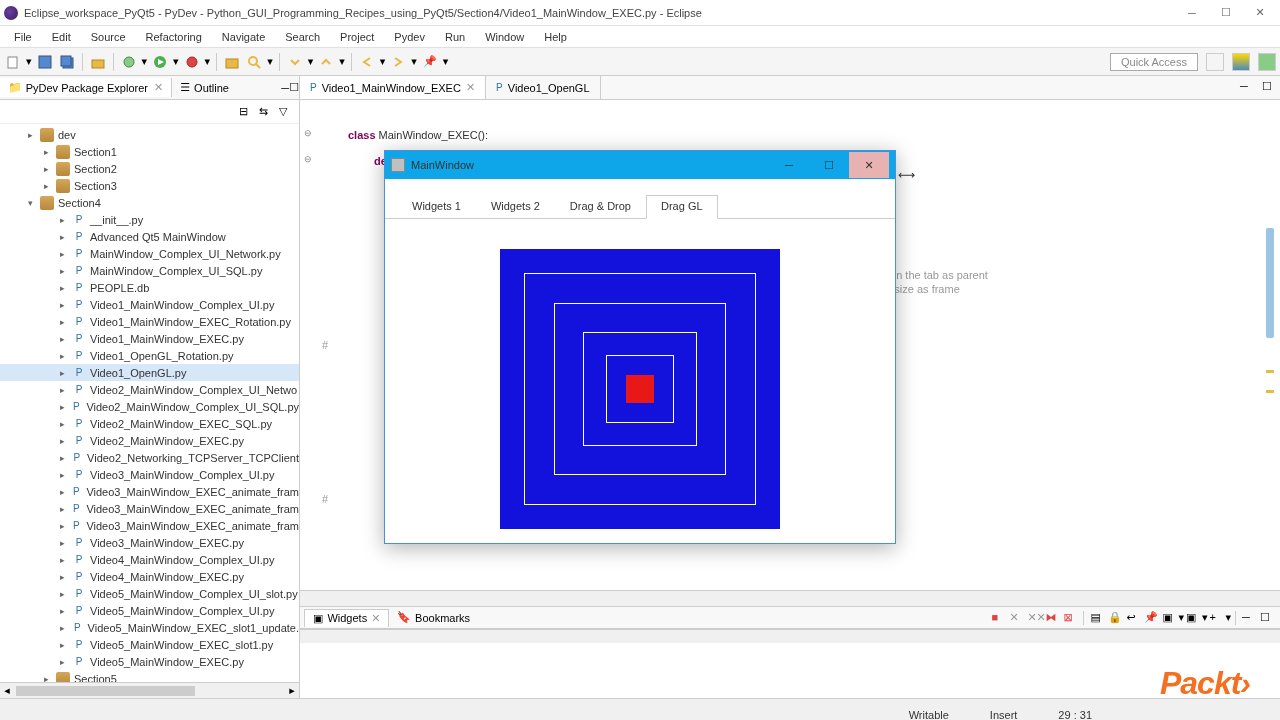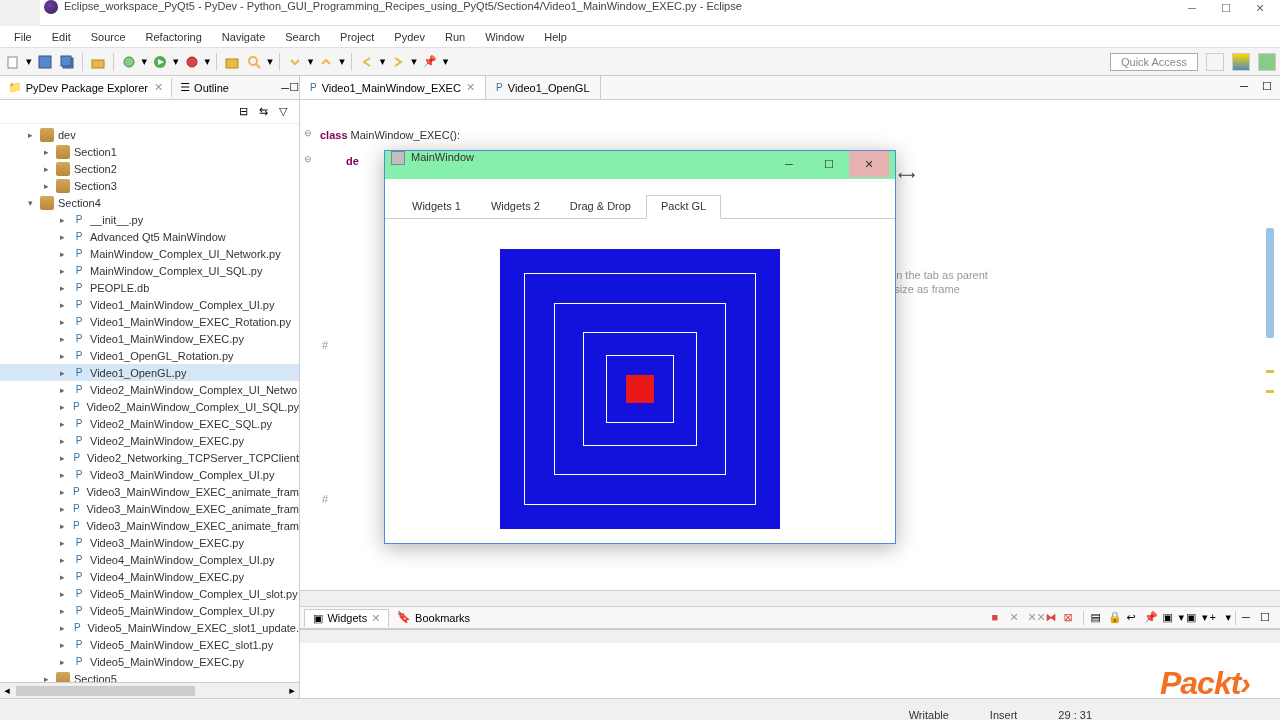--- a/index.html
+++ b/index.html
@@ -1,18 +1,18 @@
 <!DOCTYPE html>
 <html><head>
 <meta charset="utf-8">
 <style>
 * { margin: 0; padding: 0; box-sizing: border-box; font-family: "Segoe UI", Tahoma, sans-serif; font-size: 11px; }
 body { background: #f0f0f0; width: 1280px; height: 720px; overflow: hidden; position: relative; }
 
-.titlebar { height: 26px; background: #fff; display: flex; padding: 0 4px; border-bottom: 1px solid #e0e0e0; margin-left: 40px; }
+.titlebar { height: 26px; background: #fff; display: flex; align-items: center; padding: 0 4px; border-bottom: 1px solid #e0e0e0; }
 .titlebar .eclipse-icon { width: 14px; height: 14px; background: radial-gradient(circle at 40% 40%, #6b3f9e, #3b1e5e); border-radius: 50%; margin-right: 6px; }
 .titlebar .title { flex: 1; color: #444; }
 .titlebar .win-btns { display: flex; gap: 18px; padding-right: 8px; }
 .titlebar .win-btn { width: 16px; height: 16px; display: flex; align-items: center; justify-content: center; color: #666; }
 
 .menubar { height: 22px; background: #fff; display: flex; align-items: center; padding: 0 4px; border-bottom: 1px solid #e0e0e0; }
 .menubar .menu-item { padding: 2px 10px; color: #333; }
 
 .toolbar { height: 28px; background: #f5f5f5; display: flex; align-items: center; padding: 0 4px; border-bottom: 1px solid #ccc; gap: 4px; }
 .toolbar .tbtn { width: 18px; height: 18px; display: inline-flex; align-items: center; justify-content: center; }
@@ -40,21 +40,21 @@
 .scrollbar-bottom .sb-thumb { background: #ccc; height: 10px; width: 60%; margin-left: 2px; }
 
 .editor-area { flex: 1; background: #fff; display: flex; flex-direction: column; position: relative; }
 .editor-tabs { height: 24px; display: flex; border-bottom: 1px solid #ccc; background: #f8f8f8; }
 .editor-tab { padding: 3px 10px; display: flex; align-items: center; gap: 5px; border-right: 1px solid #ccc; }
 .editor-tab.active { background: #fff; }
 .editor-tabs .spacer { flex: 1; }
 .editor-tabs .etbtn { width: 14px; height: 14px; margin: 4px; }
 .editor-body { flex: 1; background: #fff; position: relative; font-family: Consolas, monospace; padding: 8px 20px; }
 .code-line { color: #333; line-height: 14px; }
-.code-kw { color: #7f0055; font-weight: bold; }
+.code-kw { color: #7f0055; font-weight: bold; margin-left: 28px; }
 .code-comment { color: #999; }
 .gutter-mark { position: absolute; left: 4px; color: #888; font-size: 9px; }
 .editor-scroll { height: 16px; background: #f0f0f0; border-top: 1px solid #ccc; }
 
 .console-area { height: 92px; border-top: 1px solid #ccc; background: #fff; display: flex; flex-direction: column; }
 .console-tabs { height: 22px; display: flex; align-items: center; border-bottom: 1px solid #ccc; background: #f8f8f8; padding: 0 4px; }
 .console-tab { padding: 2px 8px; display: flex; align-items: center; gap: 4px; }
 .console-tab.active { background: #fff; border: 1px solid #ccc; border-bottom: none; }
 .console-tabs .spacer { flex: 1; }
 .console-tabs .cbtn { width: 14px; height: 14px; margin: 0 2px; }
@@ -62,21 +62,21 @@
 .console-scroll { height: 14px; background: #f0f0f0; border-top: 1px solid #ccc; }
 
 .statusbar { height: 28px; background: #f0f0f0; border-top: 1px solid #ccc; display: flex; align-items: center; padding: 16px 8px; font-size: 11px; color: #333; }
 .statusbar .cell { padding: 0 20px; border-left: 1px solid #ccc; height: 100%; display: flex; align-items: center; }
 .statusbar .spacer { flex: 1; }
 
 .packt-logo { position: absolute; right: 30px; bottom: 18px; font-size: 32px; font-weight: bold; color: #f37021; font-style: italic; letter-spacing: -1px; }
 
 
 .popup { position: absolute; left: 384px; top: 150px; width: 512px; height: 394px; background: #fff; border: 1px solid #4a90d9; box-shadow: 0 4px 20px rgba(0,0,0,0.3); }
-.popup-title { height: 28px; display: flex; padding: 0 6px; background: #86efac; }
+.popup-title { height: 28px; display: flex; align-items: center; padding: 0 6px; background: #0ea5e9; }
 .popup-title .picon { width: 14px; height: 14px; background: #c0c0c0; border: 1px solid #888; margin-right: 6px; }
 .popup-title .ptxt { flex: 1; color: #333; }
 .popup-title .pbtn { width: 40px; height: 26px; display: flex; align-items: center; justify-content: center; color: #333; }
 .popup-title .pbtn.close { background: #e8b2b2; }
 .popup-tabs { height: 24px; display: flex; padding: 0 12px; margin-top: 16px; }
 .popup-tab { padding: 4px 14px; border: 1px solid transparent; color: #333; }
 .popup-tab.active { border: 1px solid #ccc; border-bottom: 1px solid #fff; background: #fff; }
 .popup-body { height: calc(100% - 52px); border-top: 1px solid #ccc; margin-top: -1px; display: flex; align-items: center; justify-content: center; padding: 8px; }
 .gl-canvas { width: 280px; height: 280px; background: #1212dc; display: flex; align-items: center; justify-content: center; }
 .gl-sq { border: 1px solid #fff; display: flex; align-items: center; justify-content: center; }
@@ -476,21 +476,21 @@
     <div class="picon"></div>
     <div class="ptxt">MainWindow</div>
     <div class="pbtn">─</div>
     <div class="pbtn">☐</div>
     <div class="pbtn close">✕</div>
   </div>
   <div class="popup-tabs">
     <div class="popup-tab">Widgets 1</div>
     <div class="popup-tab">Widgets 2</div>
     <div class="popup-tab">Drag &amp; Drop</div>
-    <div class="popup-tab active">Packt GL</div>
+    <div class="popup-tab active">Drag GL</div>
   </div>
   <div class="popup-body">
     <div class="gl-canvas">
       <div class="gl-sq" style="width:232px;height:232px">
         <div class="gl-sq" style="width:172px;height:172px">
           <div class="gl-sq" style="width:114px;height:114px">
             <div class="gl-sq" style="width:68px;height:68px">
               <div class="gl-center"></div>
             </div>
           </div>

